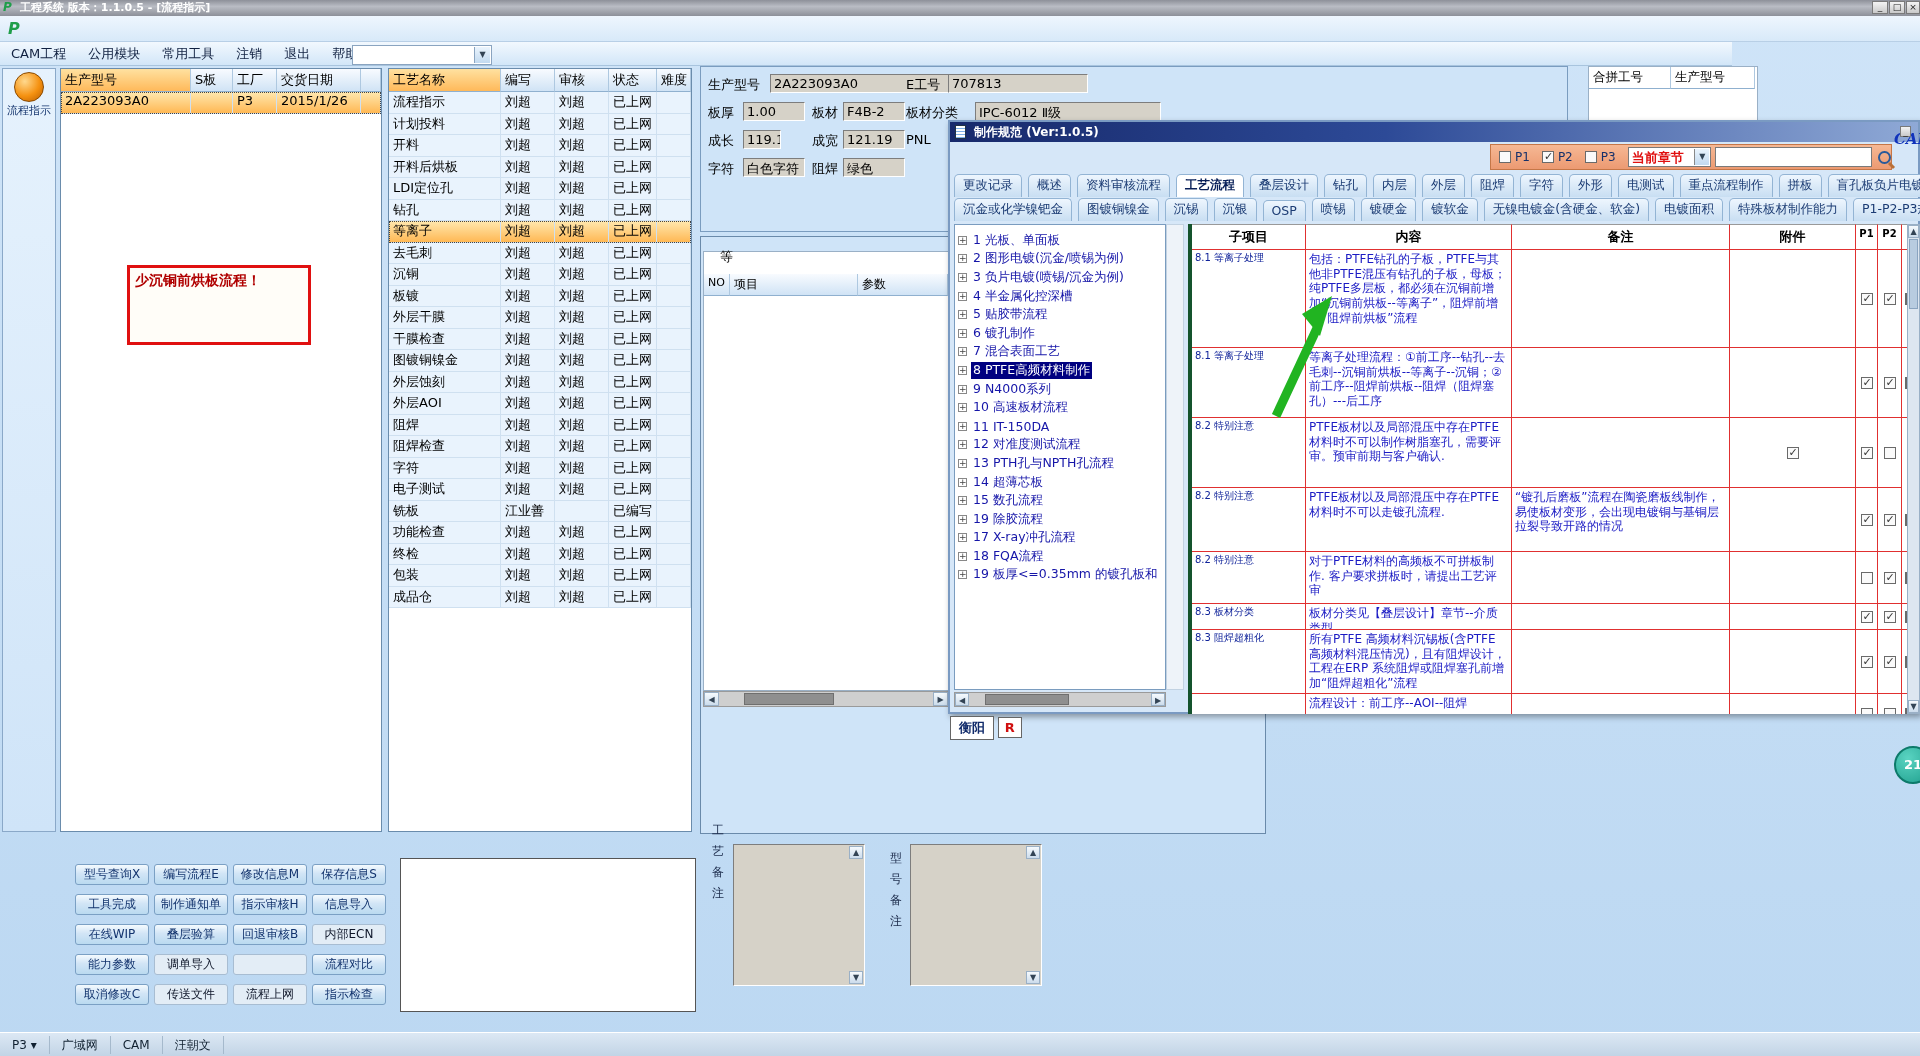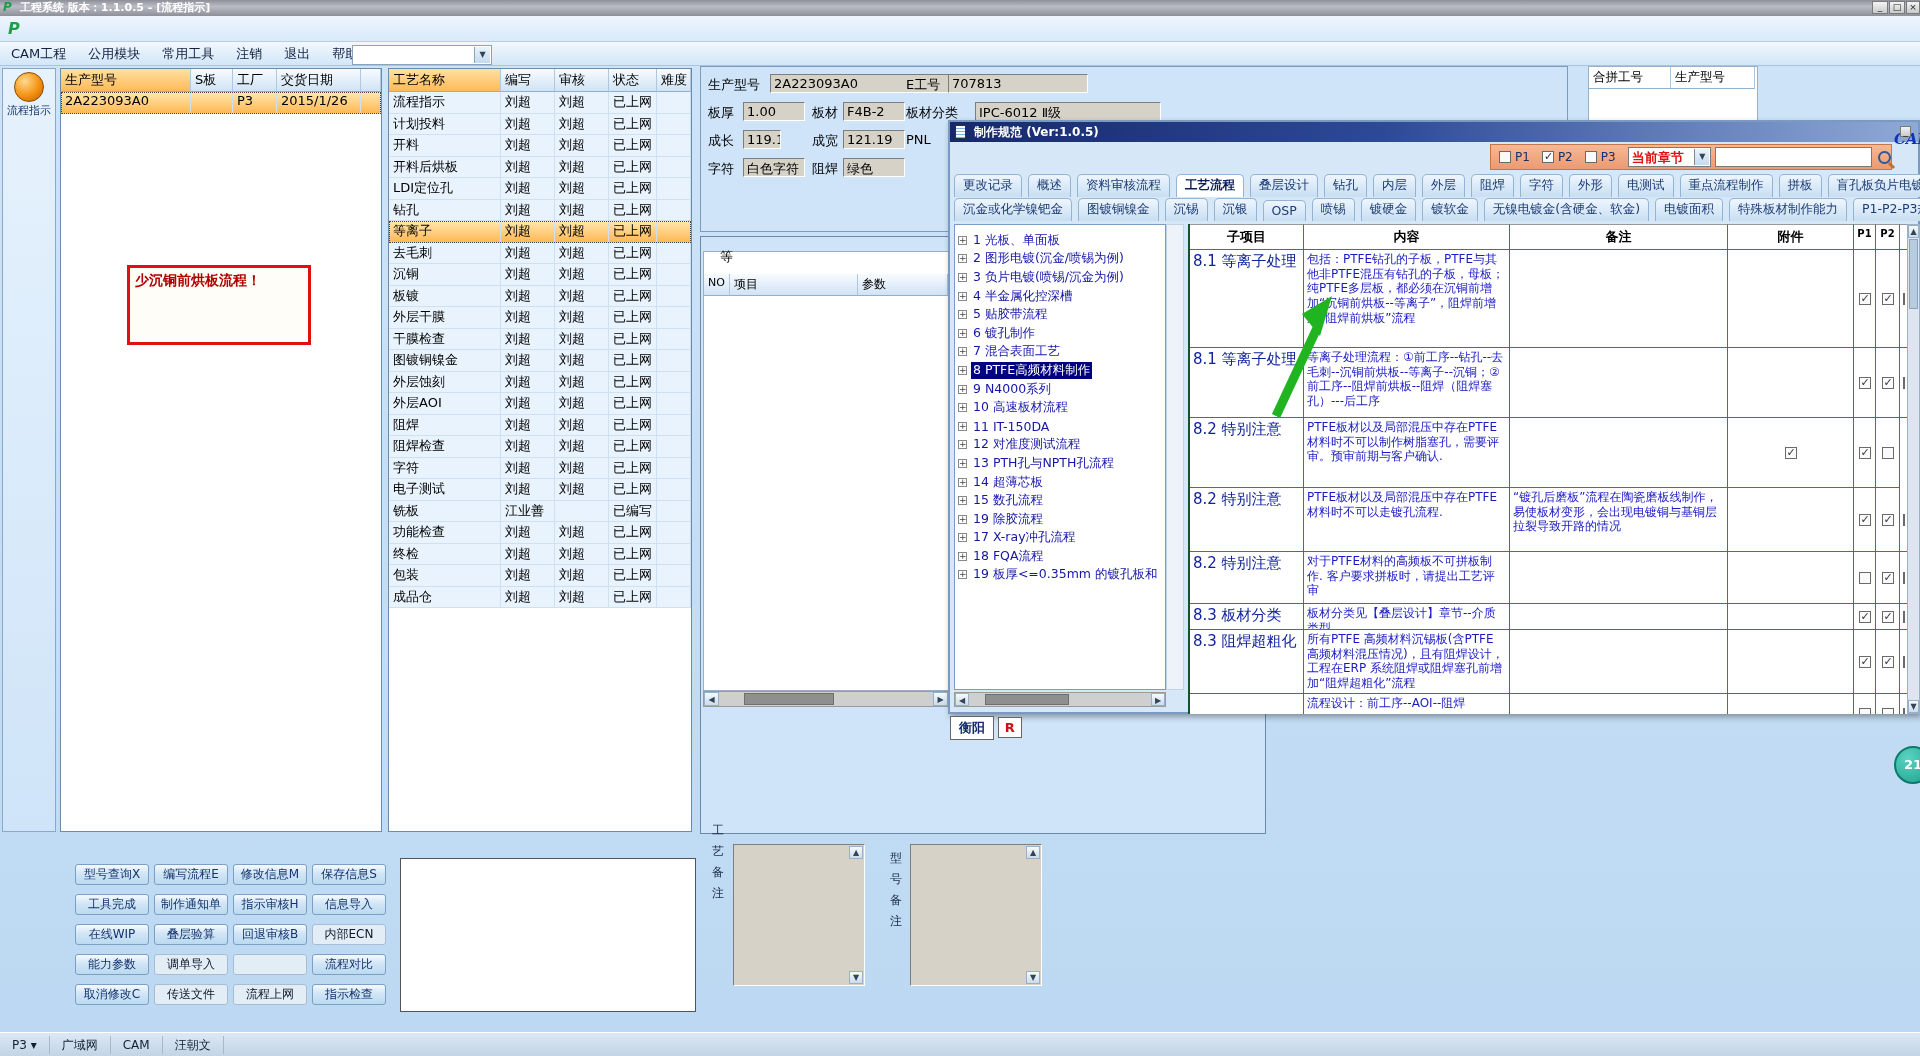--- a/index.html
+++ b/index.html
@@ -12,21 +12,21 @@
   .titlebar { left:0; top:0; width:1920px; height:16px;
     background:linear-gradient(#8d9099,#b9bcc4 40%,#8d9099); color:#fff;
     font-weight:bold; font-size:11px; line-height:16px; padding-left:20px; }
   .app-ico { left:3px; top:1px; width:13px; height:13px; color:#1f9e4a; font-weight:bold;
     font-style:italic; font-size:12px; line-height:13px; }
   .winbtn { width:16px; height:13px; top:1px; background:linear-gradient(#f4f4f4,#c9c9c9);
     border:1px solid #7a7a7a; font-size:9px; line-height:11px; text-align:center; color:#222; }
   .iconrow { left:0; top:16px; width:1920px; height:26px;
     background:linear-gradient(#eef6fe,#d8e9f9); border-bottom:1px solid #b8cfe6; }
   .big-ico { left:8px; top:3px; font-size:16px; font-weight:bold; font-style:italic; color:#1f9e4a; }
-  .menubar { left:0; top:42px; width:1920px; height:24px; display:flex; align-items:center;
+  .menubar { left:0; top:42px; width:1732px; height:24px; display:flex; align-items:center;
     background:linear-gradient(#f2f8fe,#d2e6f8); border-bottom:1px solid #a8c4de; }
   .menu-item { padding:0 11px; font-size:13px; color:#102040; line-height:23px; }
   .combo { background:#fff; border:1px solid #8aa4c0; height:20px; }
   .combo .drop { position:absolute; right:1px; top:1px; width:16px; height:16px;
     background:linear-gradient(#eaf4fd,#c2daf0); border-left:1px solid #8aa4c0;
     font-size:8px; text-align:center; line-height:16px; color:#345; }
 
   
   .panel { border:1px solid #6a8cac; background:#fff; }
   .th { background:linear-gradient(#f8fbff,#d0e3f5); border-right:1px solid #aec8e0;
@@ -86,28 +86,28 @@
   .tab.active { background:#fff; font-weight:bold; color:#081f58; }
   .treebox { background:#fff; border:1px solid #7a9cbf; overflow:hidden; }
   .titem { display:flex; align-items:center; height:18.6px; font-size:12.5px; color:#1515a8;
     white-space:nowrap; }
   .plus { width:9px; height:9px; border:1px solid #888; background:#fff; color:#444;
     font-size:9px; line-height:7px; text-align:center; margin:0 4px 0 3px; flex:none; }
   .titem .tlabel { padding:0 2px; }
   .titem.selected .tlabel { background:#000080; color:#fff; }
 
   
-  .spec { background:#fff; border-left:2px solid #14532d; overflow:hidden; }
+  .spec { background:#fff; border-left:4px solid #14532d; overflow:hidden; }
   .sphead, .ptrow { display:grid; grid-template-columns:114px 206px 218px 126px 22px 24px 9px; }
   .sphead > div { border-right:1px solid #e03030; border-bottom:1px solid #e03030;
     border-top:1px solid #999; font-size:13px; font-weight:bold; text-align:center;
     padding:3px 0; background:#fff; }
   .ptrow > div { border-right:1px solid #e03030; border-bottom:1px solid #e03030;
     font-size:12px; color:#1b1bc4; padding:2px 3px; line-height:1.22; overflow:hidden; }
-  .ptrow .c-item { font-size:15px; color:#10239a; }
+  .ptrow .c-item { font-size:10px; color:#10239a; }
   .ptrow .c-p1, .ptrow .c-p2, .ptrow .c-p3s { display:flex; align-items:center; justify-content:center; }
 
   
   .sbv { background:#dde6f0; border:1px solid #9ab0c6; }
   .sbh { background:#cfcfcf; border:1px solid #9a9a9a; }
   .sbtn { background:linear-gradient(#f6fafd,#ccdcec); border:1px solid #9ab0c6;
     font-size:8px; color:#345; text-align:center; }
 
   
   .btn { background:linear-gradient(#f4fafe,#d2e5f6 45%,#badaf0); border:1px solid #7ba0c4;

